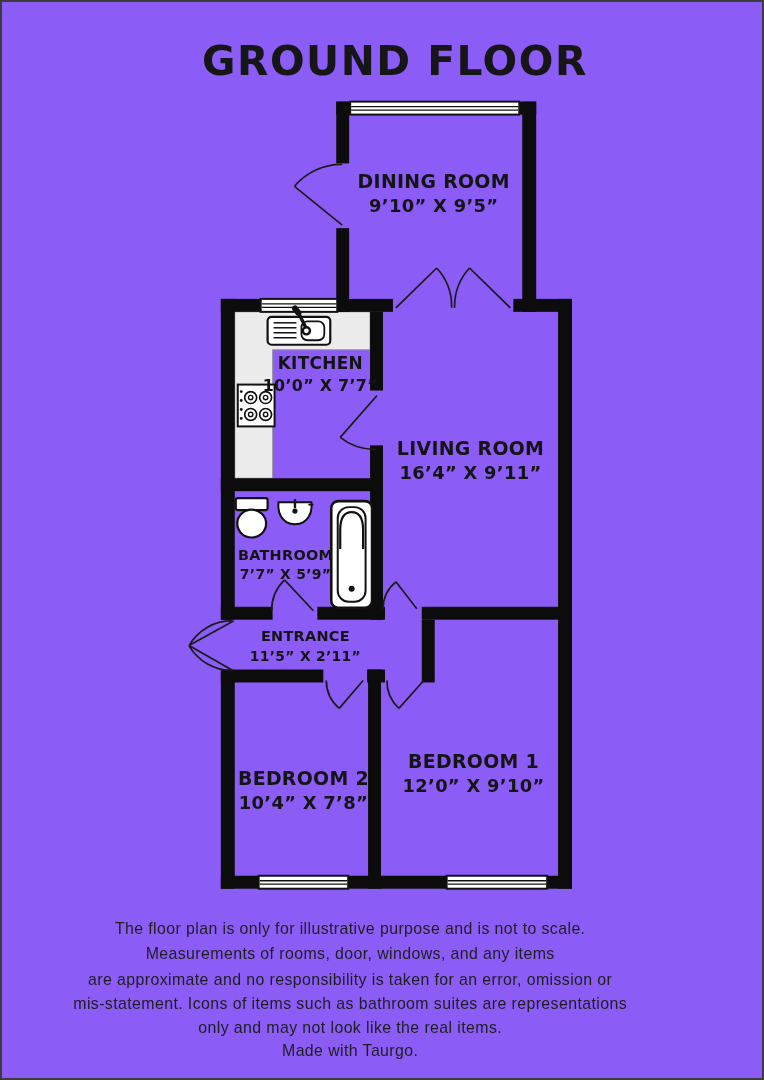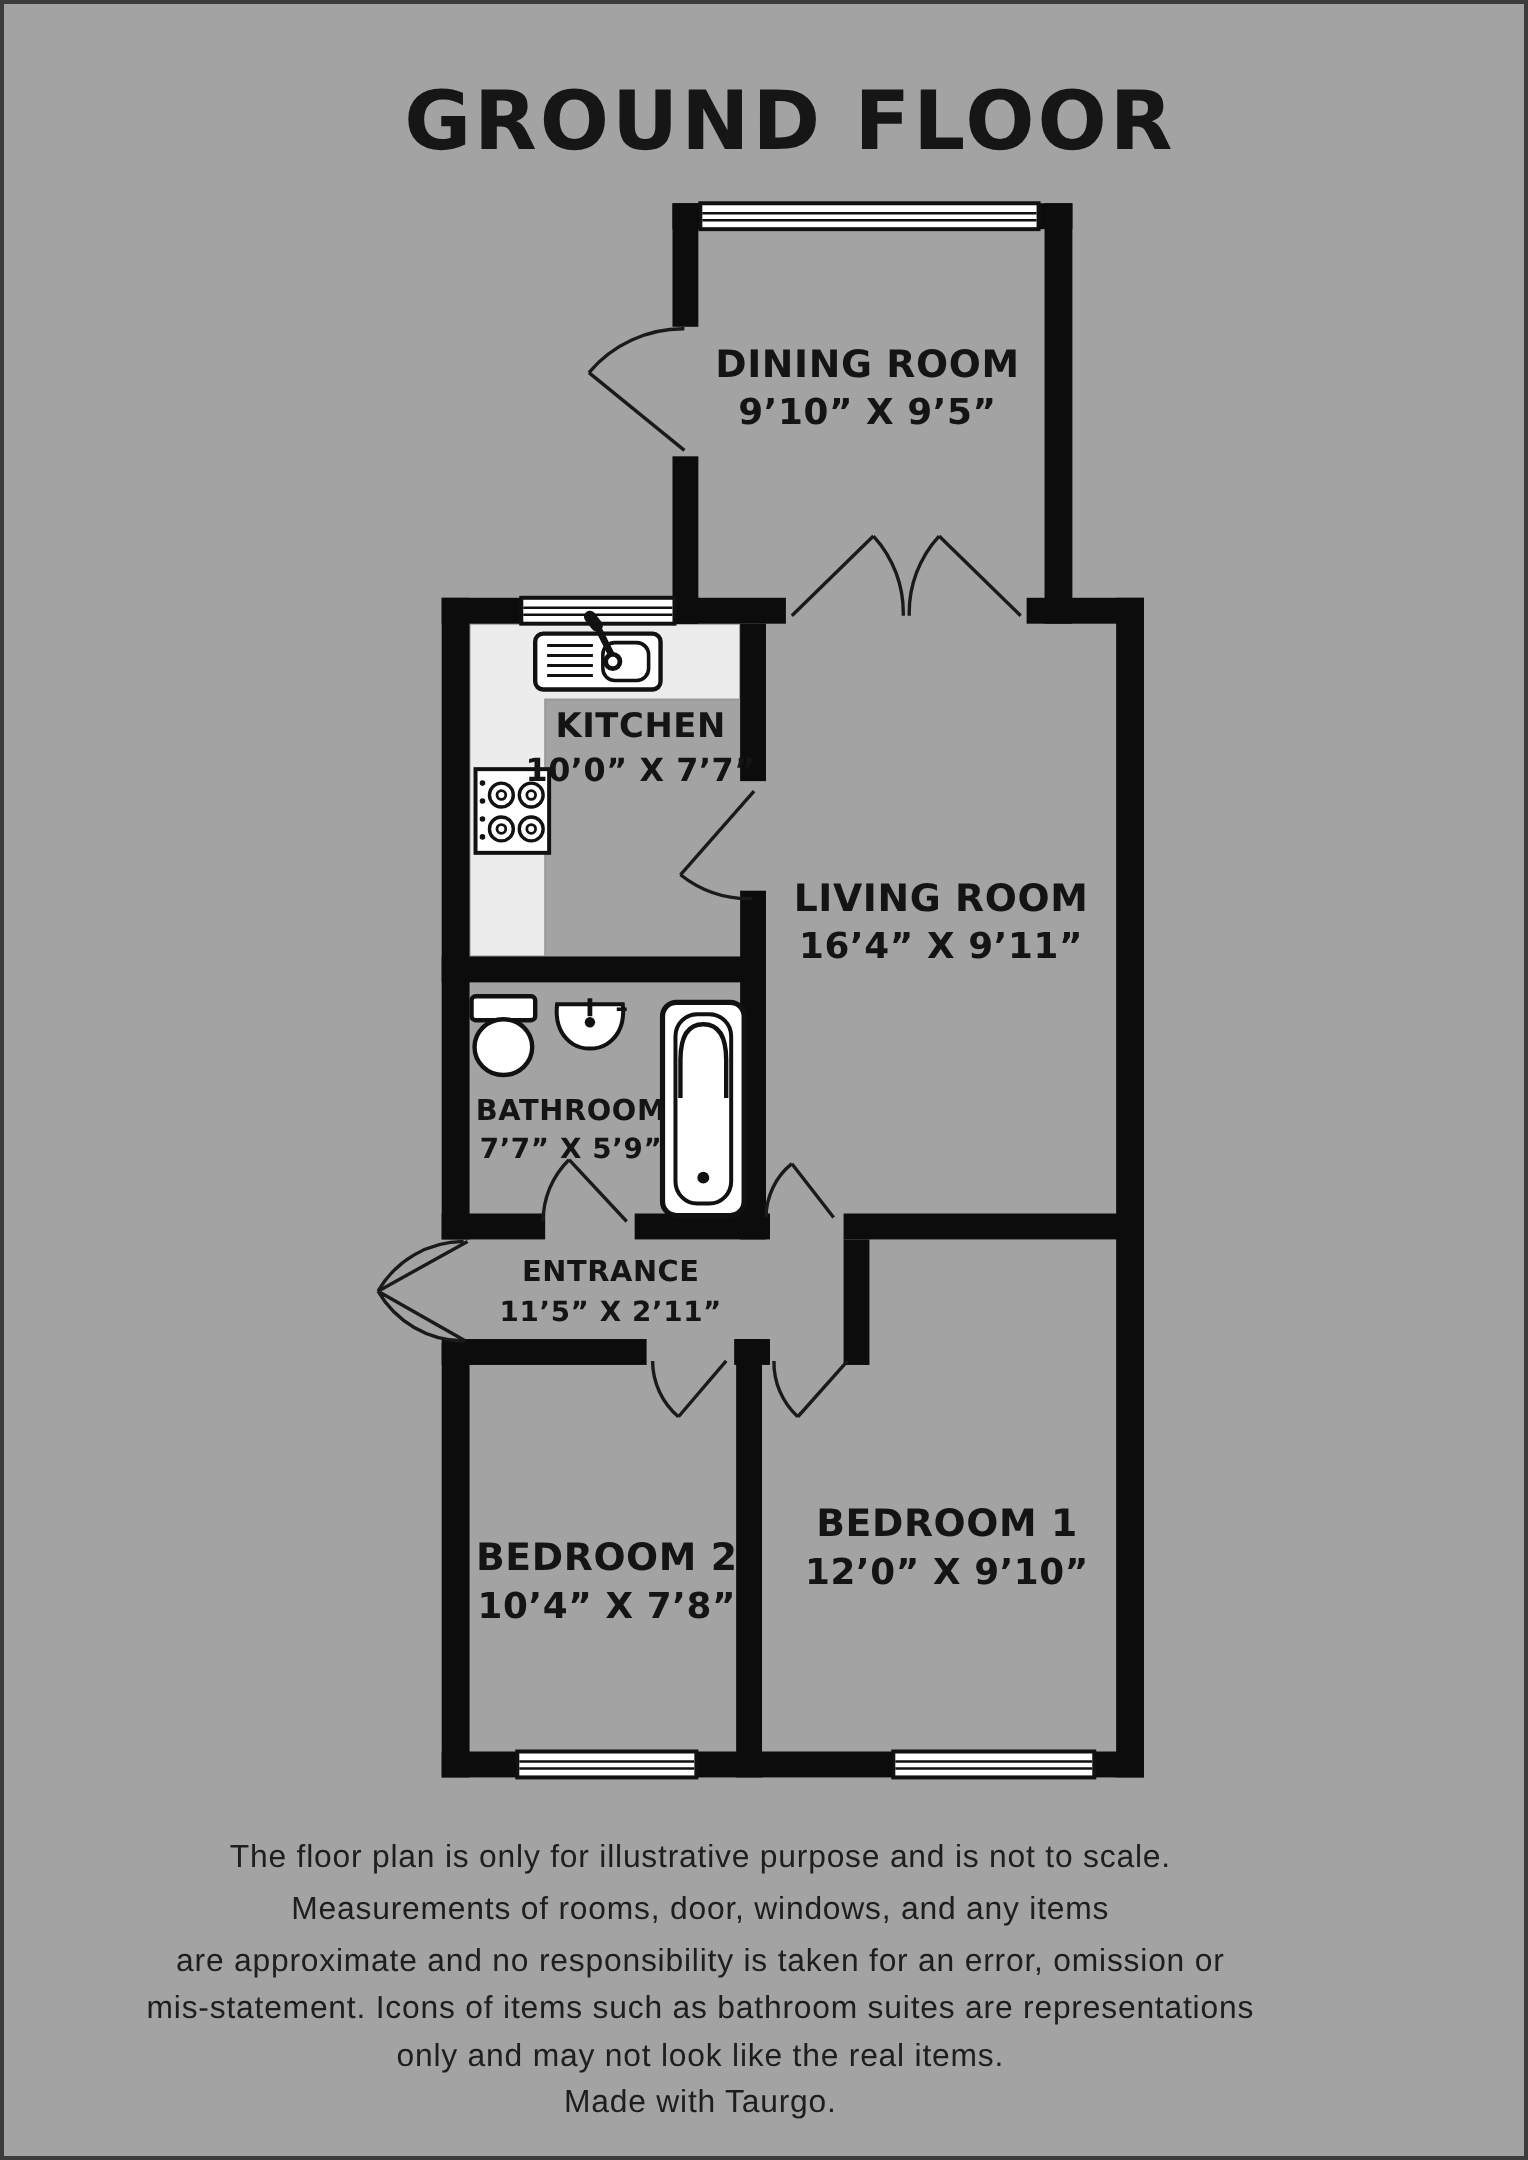--- a/index.html
+++ b/index.html
@@ -1,20 +1,20 @@
 <!DOCTYPE html>
 <html><head>
 <meta charset="utf-8">
 <style>
   html,body{margin:0;padding:0;background:#fff;}
   .page{
     position:relative;
     width:760px;height:1076px;
     border:2px solid #3c3c3c;
-    background:#a3a3a3;
+    background:#8b5cf6;
     overflow:hidden;
     font-family:"DejaVu Sans", sans-serif;
   }
   svg{display:block;}
   .wall{fill:#0c0c0c;}
   .door{stroke:#1a1a1a;stroke-width:1.7;fill:none;}
   .fixture{stroke:#111;fill:#fff;}
   .win-rect{fill:#ffffff;stroke:#111;stroke-width:2;}
   .win-line{stroke:#111;stroke-width:1.3;}
   .room-name{font-family:"DejaVu Sans",sans-serif;font-weight:bold;fill:#141414;letter-spacing:0.3px;}

